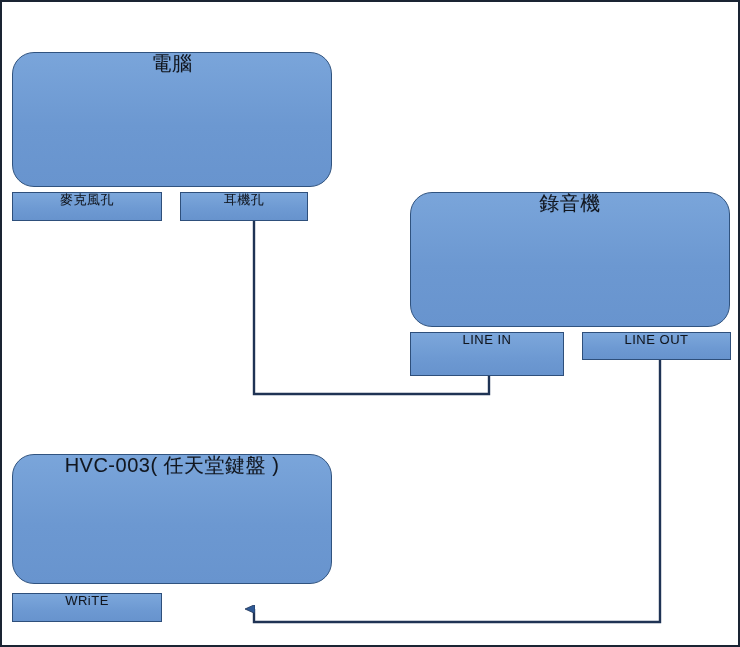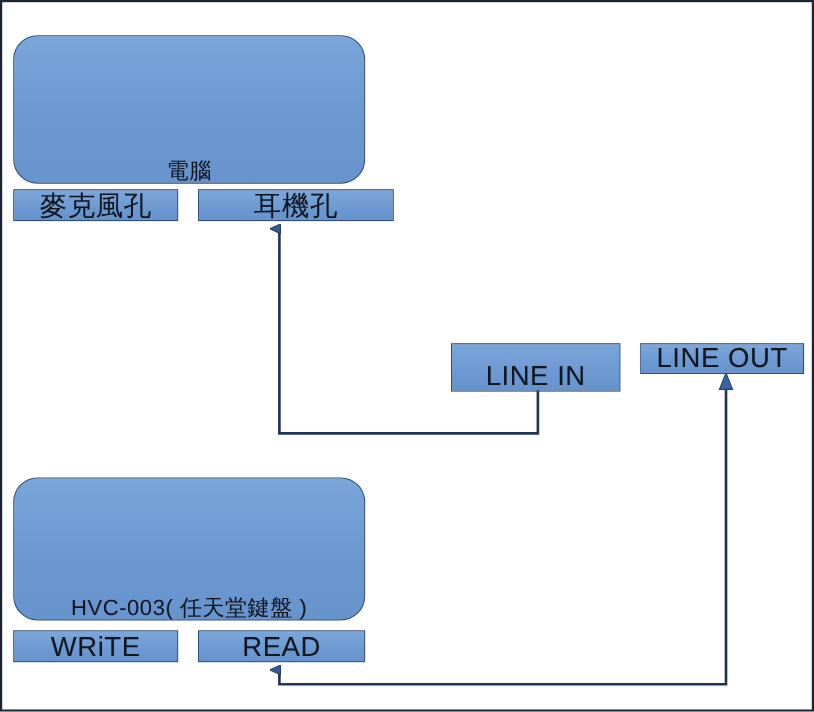--- a/index.html
+++ b/index.html
@@ -25,43 +25,44 @@
     top: 0;
     width: 740px;
     height: 647px;
   }
   .node {
     position: absolute;
     background: #6f9bd4;
     border: 1px solid #2c4d78;
     box-sizing: border-box;
     display: flex;
-    align-items: flex-end;
+    align-items: flex-start;
     justify-content: center;
     color: #11161f;
+    margin-top: 20px;
   }
   .node.device {
     border-radius: 22px;
     background: linear-gradient(180deg, #7aa5da 0%, #6c98d1 55%, #6894ce 100%);
     border: 1px solid #30537f;
   }
   .node.port {
     border-radius: 0;
     background: linear-gradient(180deg, #7ca7db 0%, #6d99d2 60%, #6793cd 100%);
     border: 1px solid #2e4f7b;
   }
   .node-label {
     font-size: 19px;
     letter-spacing: 0.5px;
     line-height: 1;
     white-space: nowrap;
     text-shadow: 0 0 1px rgba(0,0,0,0.15);
   }
   .port .node-label {
-    font-size: 25px;
+    font-size: 13px;
   }
   .device .node-label {
     font-size: 20px;
   }
   .label-hvc {
     font-size: 20px;
   }
 </style>
 </head>
 <body>
@@ -81,42 +82,42 @@
 
     <path d="M 658 350 L 658 620 L 252 620 L 252 607" fill="none" stroke="#1f3354" stroke-width="2.4" marker-end="url(#arrow-up)"></path>
 
     <path d="M 658 337 L 664 352 L 652 352 Z" fill="#3a64a0" stroke="#24406b" stroke-width="1"></path>
   </svg>
 
   <div class="node device" style="left:10px; top:30px; width:320px; height:135px;">
     <span class="node-label">電腦</span>
   </div>
 
+  <div class="node device" style="left:408px; top:170px; width:320px; height:135px;">
+    <span class="node-label">錄音機</span>
+  </div>
 
   <div class="node device" style="left:10px; top:432px; width:320px; height:130px;">
     <span class="node-label label-hvc">HVC-003( 任天堂鍵盤 )</span>
   </div>
 
   <div class="node port" style="left:10px; top:170px; width:150px; height:29px;">
     <span class="node-label">麥克風孔</span>
   </div>
 
-  <div class="node port" style="left:178px; top:170px; width:178px; height:29px;">
+  <div class="node port" style="left:178px; top:170px; width:128px; height:29px;">
     <span class="node-label">耳機孔</span>
   </div>
 
   <div class="node port" style="left:408px; top:310px; width:154px; height:44px;">
     <span class="node-label">LINE IN</span>
   </div>
 
   <div class="node port" style="left:580px; top:310px; width:149px; height:28px;">
     <span class="node-label">LINE OUT</span>
   </div>
 
   <div class="node port" style="left:10px; top:571px; width:150px; height:29px;">
     <span class="node-label">WRiTE</span>
   </div>
 
-  <div class="node port" style="left:178px; top:571px; width:152px; height:29px;">
-    <span class="node-label">READ</span>
-  </div>
 
 </div>
 
 </body></html>

